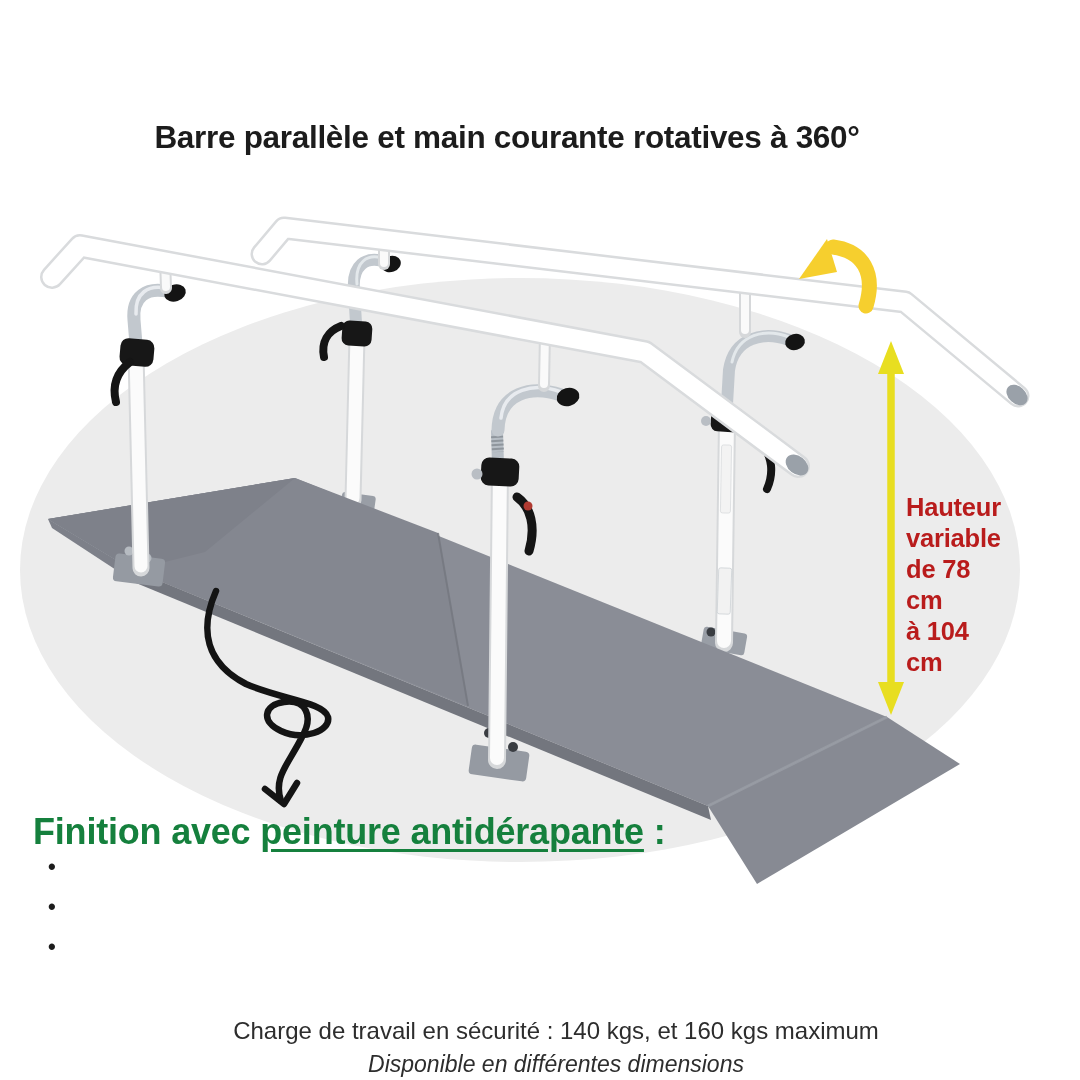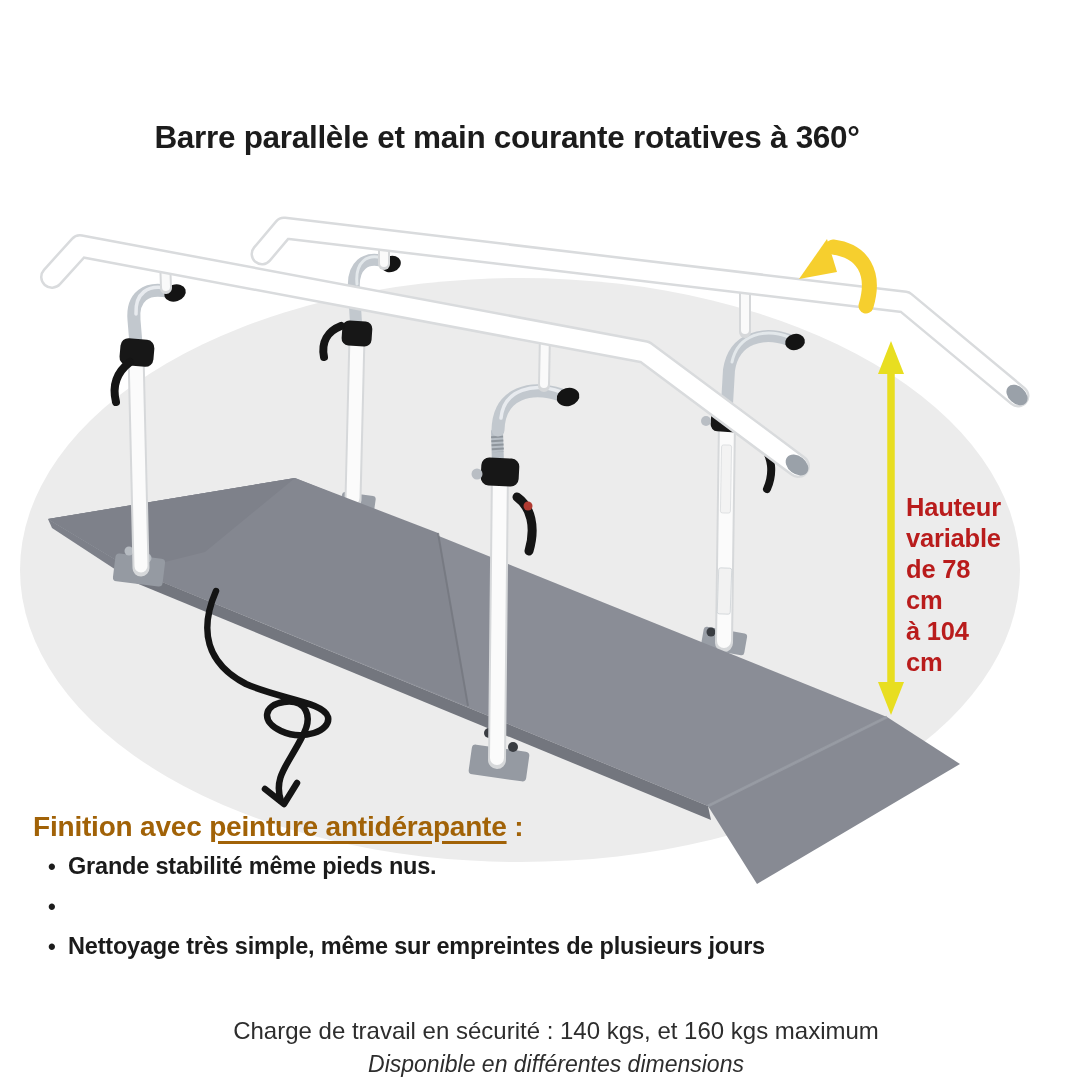--- a/index.html
+++ b/index.html
@@ -9,21 +9,21 @@
   #stage{width:892px;height:1080px;position:relative;}
   svg{position:absolute;left:0;top:0;}
   
   .title{left:0;top:116px;width:1014px;text-align:center;
          font-weight:700;font-size:31.5px;line-height:42px;letter-spacing:-0.3px;color:#1c1c1c;}
   
   .callout{left:906px;top:492px;font-weight:700;font-size:25.5px;line-height:31px;
            color:#b91c1c;letter-spacing:-0.2px;}
   .callout span{display:block;}
   
-  .finish-head{left:33px;top:811px;font-weight:700;font-size:28px;color:#a16207;letter-spacing:-0.2px;}
+  .finish-head{left:33px;top:811px;font-weight:700;font-size:36px;color:#15803d;letter-spacing:-0.2px;}
   .finish-head .u{text-decoration:underline;text-decoration-thickness:2.5px;text-underline-offset:5px;}
   ul.bullets{left:36px;top:853px;list-style:none;margin:0;padding:0;width:980px;}
   ul.bullets li{display:flex;align-items:flex-start;font-weight:700;font-size:23.5px;
                 line-height:27px;margin-bottom:13px;color:#1b1b1b;letter-spacing:-0.2px;}
   ul.bullets .dot{width:20px;flex:0 0 20px;margin-left:12px;font-size:22px;}
   
   .footer{left:0;top:1016px;width:1080px;text-align:center;padding-left:32px;box-sizing:border-box;color:#2d2d2d;}
   .footer .f1{font-size:24px;line-height:30px;font-weight:400;}
   .footer .f2{font-size:23px;line-height:30px;font-style:italic;margin-top:3px;}
 </style>
@@ -152,28 +152,26 @@
     <span>à 104 cm</span>
   </div>
 
   <div class="abs finish-head">
     <span>Finition avec </span><span class="u">peinture antidérapante</span><span> :</span>
   </div>
 
   <ul class="abs bullets">
     <li>
       <span class="dot">•</span>
-      <span>Grande stabilité même pieds nus.</span>
     </li>
     <li>
       <span class="dot">•</span>
     </li>
     <li>
       <span class="dot">•</span>
-      <span>Nettoyage très simple, même sur empreintes de plusieurs jours</span>
     </li>
   </ul>
 
   <div class="abs footer">
     <div class="f1">Charge de travail en sécurité : 140 kgs, et 160 kgs maximum</div>
     <div class="f2">Disponible en différentes dimensions</div>
   </div>
 
 </div>
 

